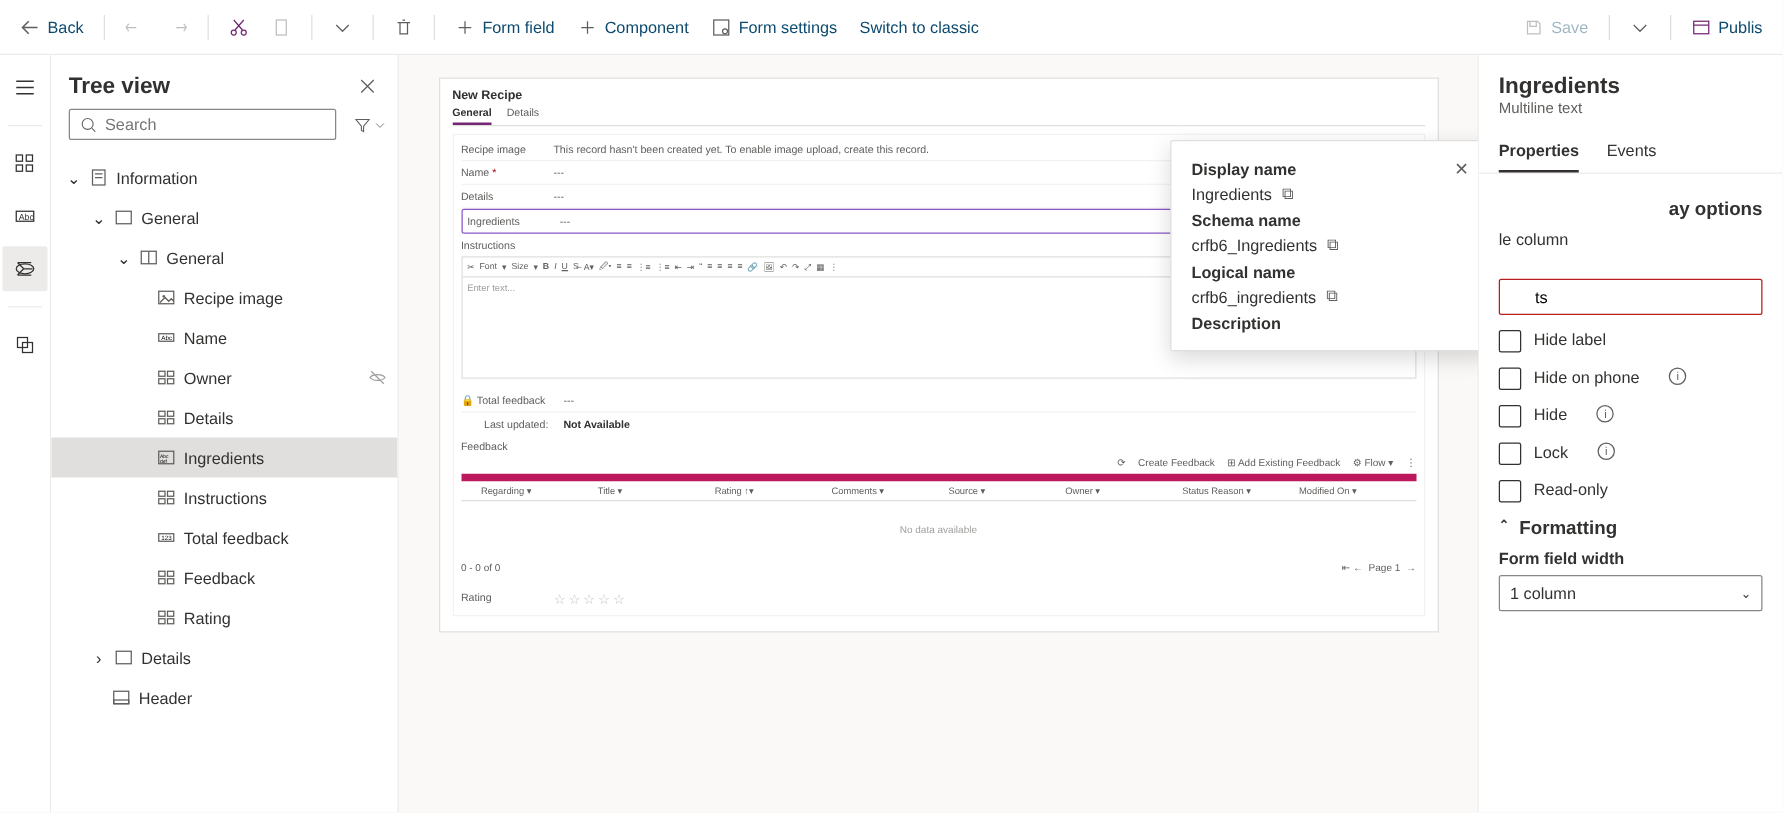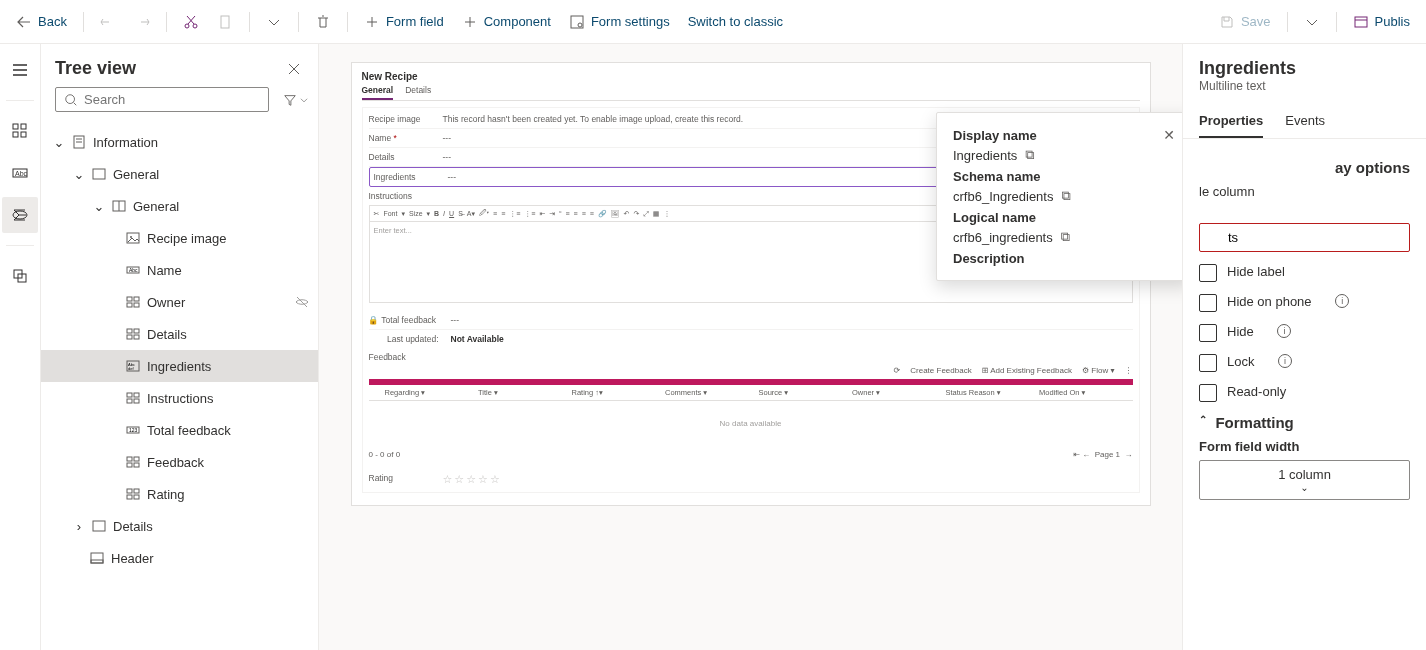--- a/index.html
+++ b/index.html
@@ -73,21 +73,21 @@
   .rp-head { padding:14px 16px 6px;}
   .rp-head h2 { font-size:18px; font-weight:600;}
   .rp-head .sub{font-size:12px;color:#605e5c;}
   .rp-tabs{display:flex;border-bottom:1px solid #edebe9;padding:0 16px;gap:22px;margin-top:6px;}
   .rp-tab{padding:8px 0;font-size:13px;cursor:pointer;}
   .rp-tab.active{border-bottom:2px solid #323130;font-weight:600;}
   .rp-body{padding:10px 16px;}
   .rp-section-title{font-size:15px;font-weight:600;margin:10px 0 8px;display:flex;align-items:flex-start;gap:8px;}
   .rp-line{font-size:13px;color:#323130;margin:6px 0;}
   .rp-input{border:1px solid #b91c1c;border-radius:2px;width:100%;padding:6px 8px;font-size:13px;}
-  .rp-select{border:1px solid #8a8886;border-radius:2px;width:100%;padding:6px 8px;font-size:13px;display:flex;justify-content:space-between;align-items:center;flex-direction:column;}
+  .rp-select{border:1px solid #8a8886;border-radius:2px;width:100%;padding:6px 8px;font-size:13px;display:flex;justify-content:space-between;align-items:center;}
   .chk{display:flex;align-items:flex-start;gap:10px;margin:12px 0;}
   .chk .box{width:18px;height:18px;border:1px solid #323130;border-radius:2px;flex-shrink:0;}
   .info-badge{display:inline-flex;width:18px;height:18px;border:2px solid #d83b01;border-radius:3px;align-items:center;justify-content:center;color:#d83b01;font-weight:bold;font-size:11px; margin-left:4px;}
   .info-ico{display:inline-flex;width:14px;height:14px;border:1px solid #605e5c;border-radius:50%;align-items:center;justify-content:center;font-size:9px;color:#605e5c;}
   .chev{font-size:10px;}
   .copy-ico{color:#605e5c;}
 </style>
 </head>
 <body>
 

